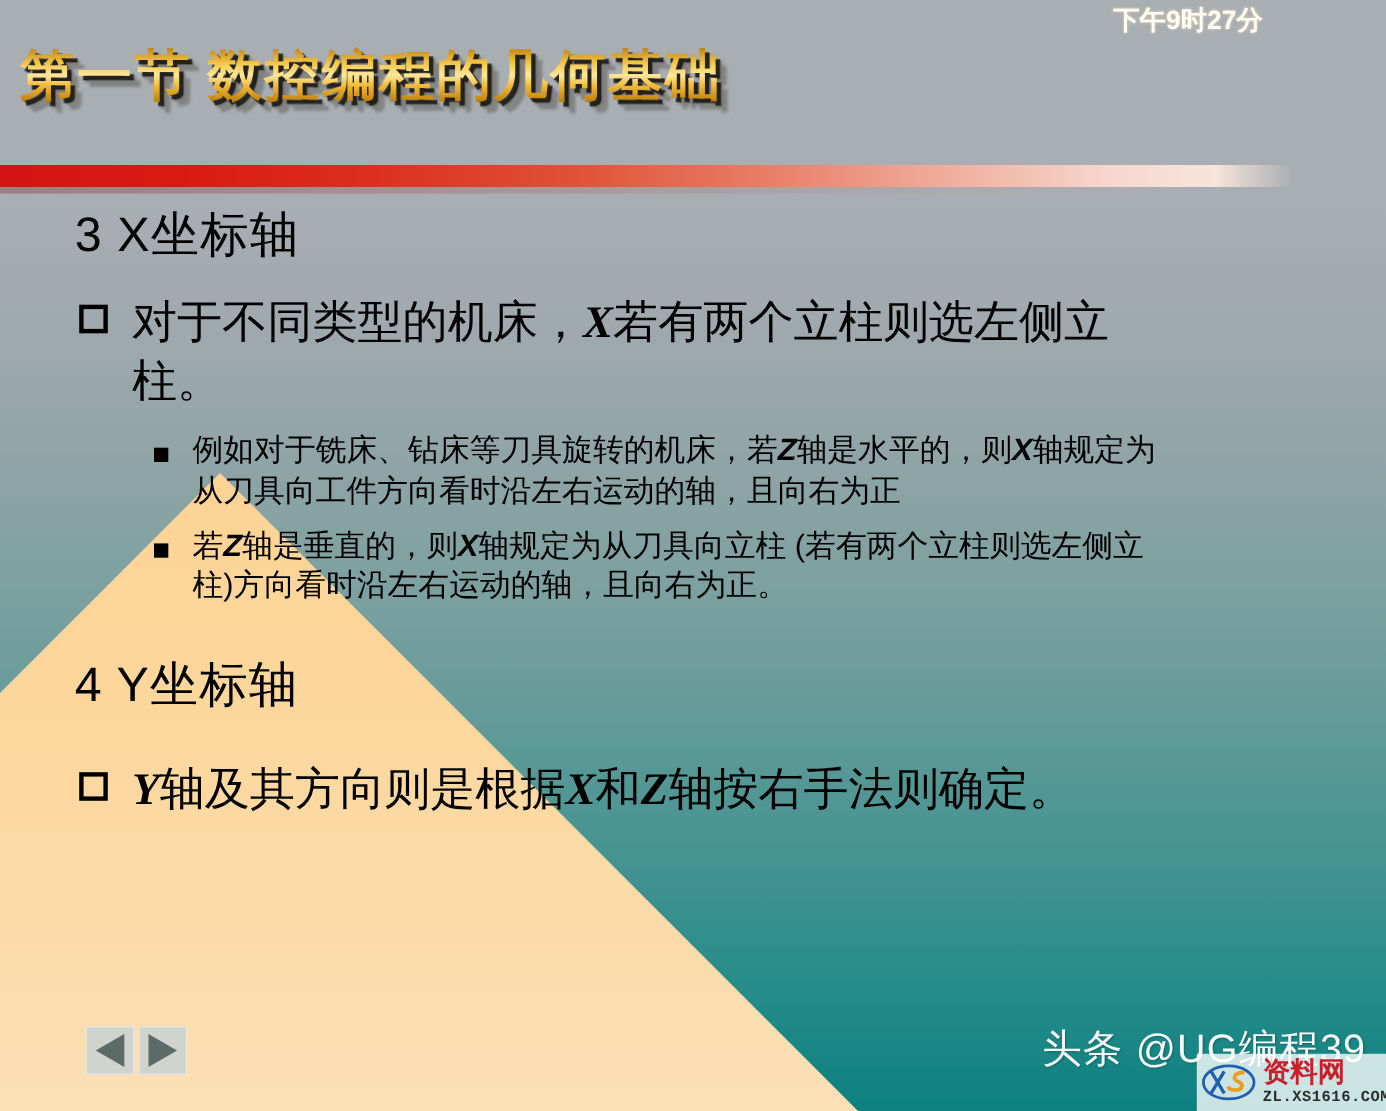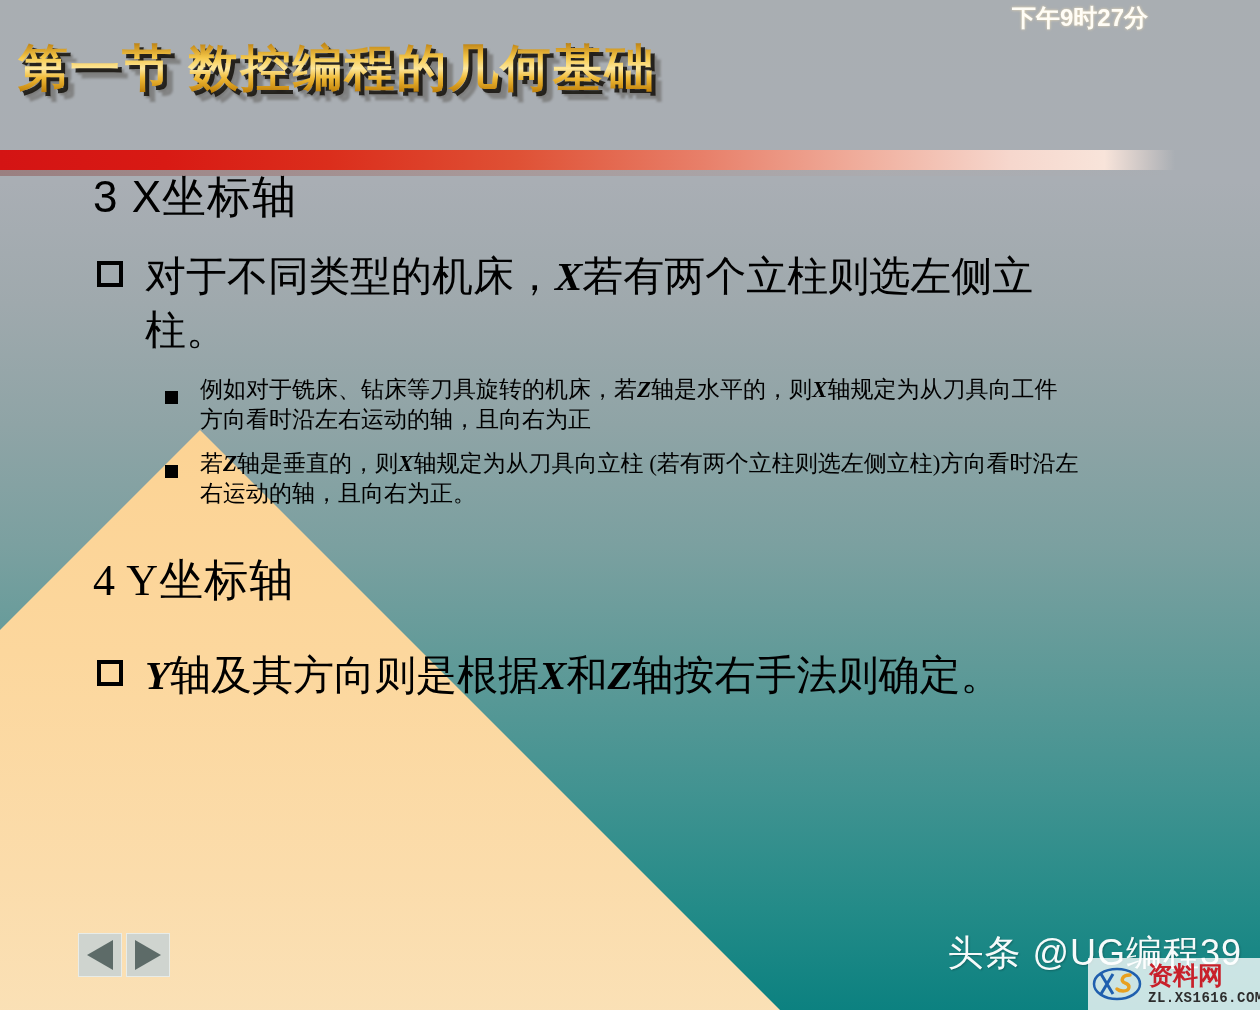--- a/index.html
+++ b/index.html
@@ -124,24 +124,23 @@
     color: #fffdf6;
     text-shadow: 0 0 3px rgba(255,230,180,0.8);
     letter-spacing: 0px;
     white-space: nowrap;
   }
 
   
   .content {
     position: absolute;
     left: 0;
-    top: 168px;
+    top: 184px;
     width: 1125px;
     color: #000;
-    margin-left: 25px;
   }
 
   .h-item {
     font-family: "Liberation Sans", "DejaVu Sans", sans-serif;
     font-size: 44px;
     font-weight: normal;
     letter-spacing: 1px;
     color: #000;
     white-space: nowrap;
   }
@@ -164,22 +163,22 @@
     border: 4px solid #000;
     box-sizing: border-box;
     background: transparent;
   }
   .lvl1 .txt { flex: 1 1 auto; }
 
   .lvl2 {
     position: relative;
     display: flex;
     align-items: flex-start;
-    font-family: Liberation Serif, serif;
-    font-size: 23px;
+    font-family: Liberation Sans, sans-serif;
+    font-size: 28px;
     line-height: 1.30;
     color: #000;
   }
   .lvl2 .bullet-dot {
     flex: 0 0 auto;
     width: 13px;
     height: 13px;
     margin-top: 16px;
     margin-right: 22px;
     background: #000;
@@ -310,21 +309,21 @@
     <div class="lvl2" style="margin:18px 70px 0 140px;">
       <span class="bullet-dot"></span>
       <span class="txt"><span>例如对于铣床、钻床等刀具旋转的机床，若</span><span class="ital">Z</span><span>轴是水平的，则</span><span class="ital">X</span><span>轴规定为从刀具向工件方向看时沿左右运动的轴，且向右为正</span></span>
     </div>
 
     <div class="lvl2" style="margin:14px 66px 0 140px;">
       <span class="bullet-dot"></span>
       <span class="txt"><span>若</span><span class="ital">Z</span><span>轴是垂直的，则</span><span class="ital">X</span><span>轴规定为从刀具向立柱 (若有两个立柱则选左侧立柱)方向看时沿左右运动的轴，且向右为正。</span></span>
     </div>
 
-    <div class="h-item" style="margin:42px 0 0 68px;font-family:Liberation Serif, serif;">
+    <div class="h-item" style="margin:42px 0 0 68px;">
       <span>4  Y坐标轴</span>
     </div>
 
     <div class="lvl1" style="margin:38px 66px 0 72px;">
       <span class="bullet-sq"></span>
       <span class="txt"><span class="ital">Y</span><span>轴及其方向则是根据</span><span class="ital">X</span><span>和</span><span class="ital">Z</span><span>轴按右手法则确定。</span></span>
     </div>
 
   </div>
 

